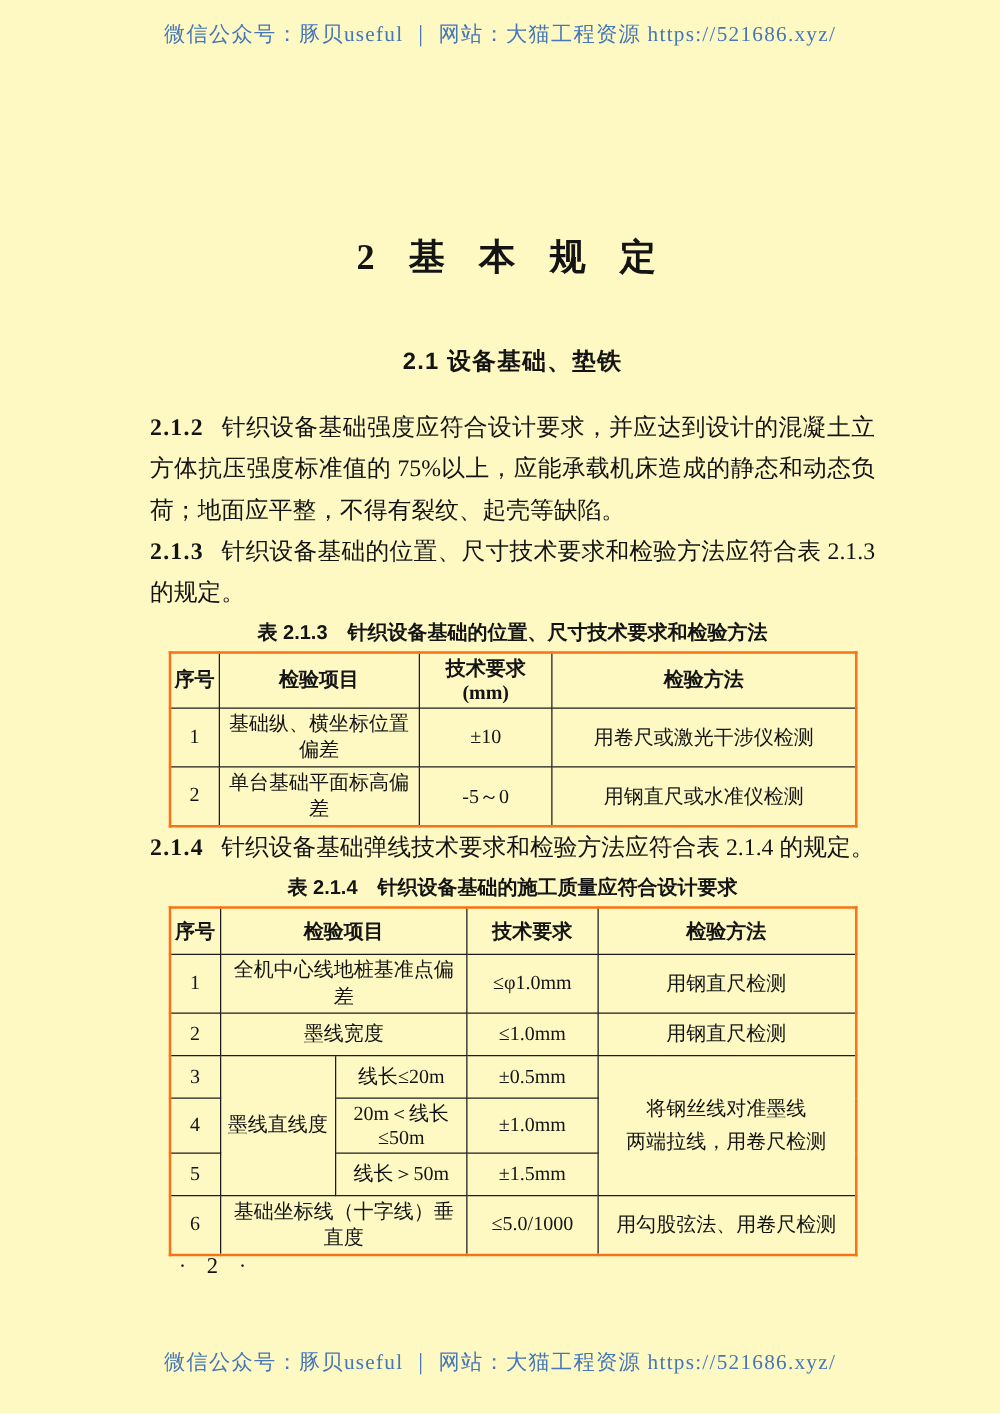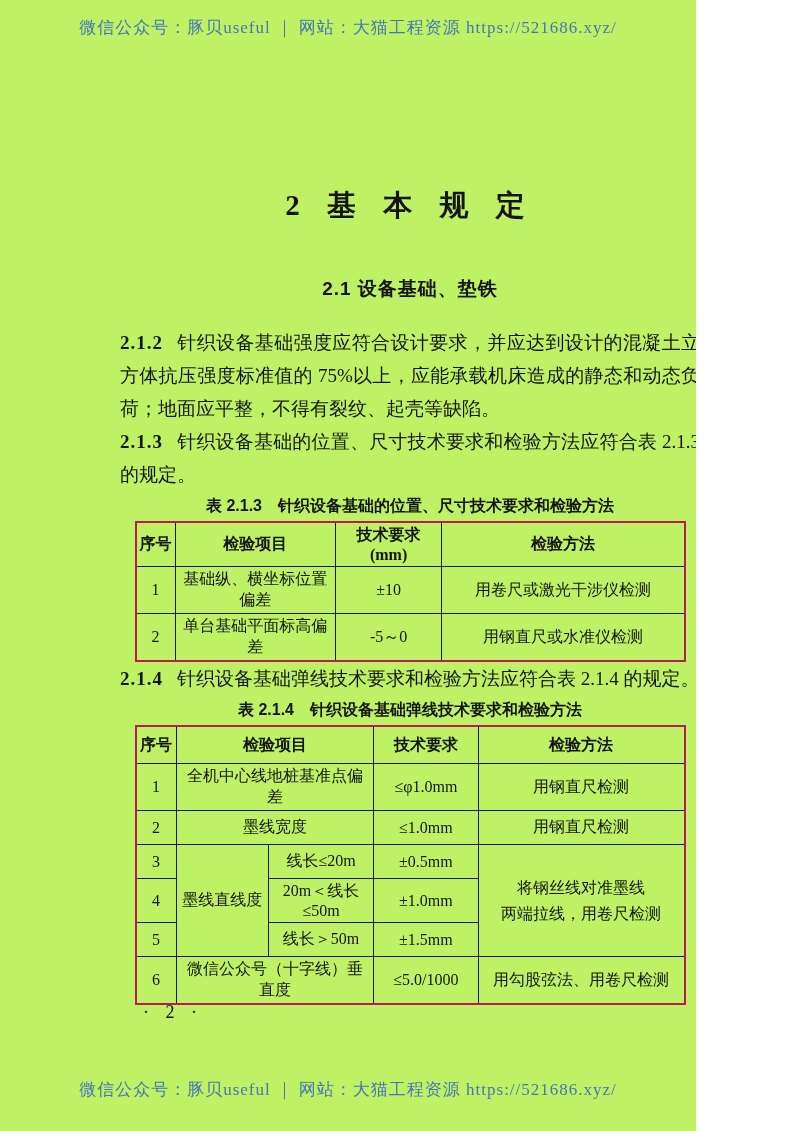--- a/index.html
+++ b/index.html
@@ -1,19 +1,19 @@
 <!DOCTYPE html>
 <html><head>
 <meta charset="utf-8">
 <style>
   html,body { margin:0; padding:0; background:#ffffff; }
   .page {
     position:relative;
-    width:696px; height:1131px;
-    background:#bef264;
+    width:800px; height:1131px;
+    background:#fef9c3;
     font-family:"Liberation Serif", serif;
     color:#141414;
     overflow:hidden;
   }
   .watermark {
     position:absolute; left:0; right:0;
     text-align:center;
     font-size:17px;
     color:#4577b8;
     letter-spacing:1px;
@@ -58,21 +58,21 @@
     font-size:16px;
     font-weight:bold;
     font-family:"Liberation Sans", sans-serif;
     text-align:center;
     margin:5px 0 4px 0;
   }
   table.doc {
     width:551px;
     margin:2px auto 0 auto;
     border-collapse:collapse;
-    border:2px solid #be185d;
+    border:2px solid #f97316;
     table-layout:fixed;
   }
   table.doc th, table.doc td {
     border:1px solid #1c1c1c;
     font-size:16px;
     text-align:center;
     vertical-align:middle;
     padding:2px 3px;
     font-family:"Liberation Serif", serif;
     font-weight:normal;
@@ -139,21 +139,21 @@
         <td>单台基础平面标高偏差</td>
         <td>-5～0</td>
         <td>用钢直尺或水准仪检测</td>
       </tr>
     </tbody>
       </table>
 
 
     <p class="clause"><span class="num">2.1.4</span><span>针织设备基础弹线技术要求和检验方法应符合表 2.1.4 的规定。</span></p>
 
-    <div class="tbl-caption">表 2.1.4　针织设备基础弹线技术要求和检验方法</div>
+    <div class="tbl-caption">表 2.1.4　针织设备基础的施工质量应符合设计要求</div>
 
     <table class="doc t2">
       <colgroup>
         <col style="width:7.4%">
         <col style="width:16.8%">
         <col style="width:19.2%">
         <col style="width:19.0%">
         <col style="width:37.6%">
       </colgroup>
       <tbody>
@@ -188,21 +188,21 @@
         <td>20m＜线长≤50m</td>
         <td>±1.0mm</td>
       </tr>
       <tr>
         <td>5</td>
         <td>线长＞50m</td>
         <td>±1.5mm</td>
       </tr>
       <tr>
         <td>6</td>
-        <td colspan="2">微信公众号（十字线）垂直度</td>
+        <td colspan="2">基础坐标线（十字线）垂直度</td>
         <td>≤5.0/1000</td>
         <td>用勾股弦法、用卷尺检测</td>
       </tr>
     </tbody>
       </table>
 
   </div>
 
   <div class="page-number">· 2 ·</div>
 

